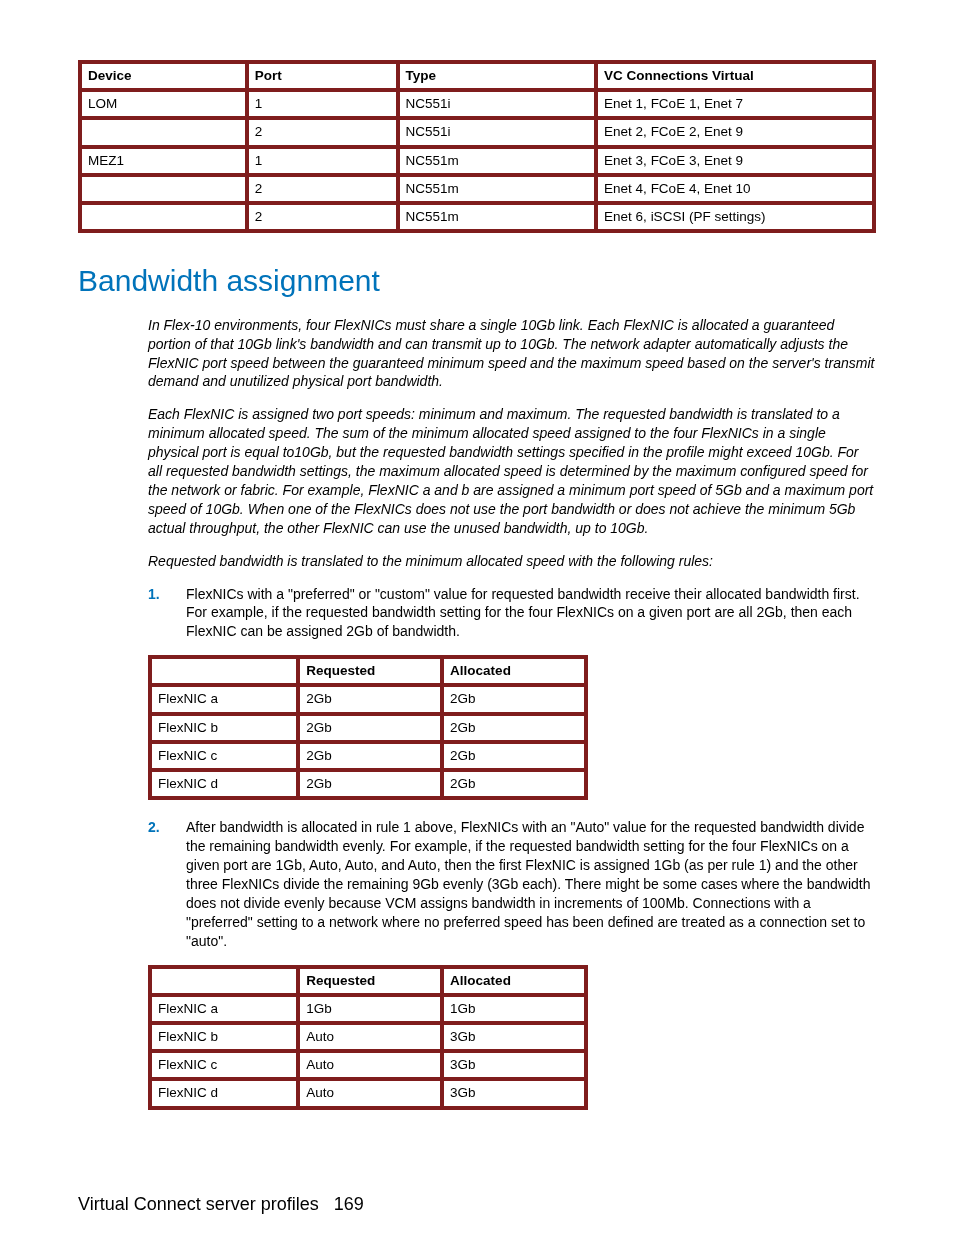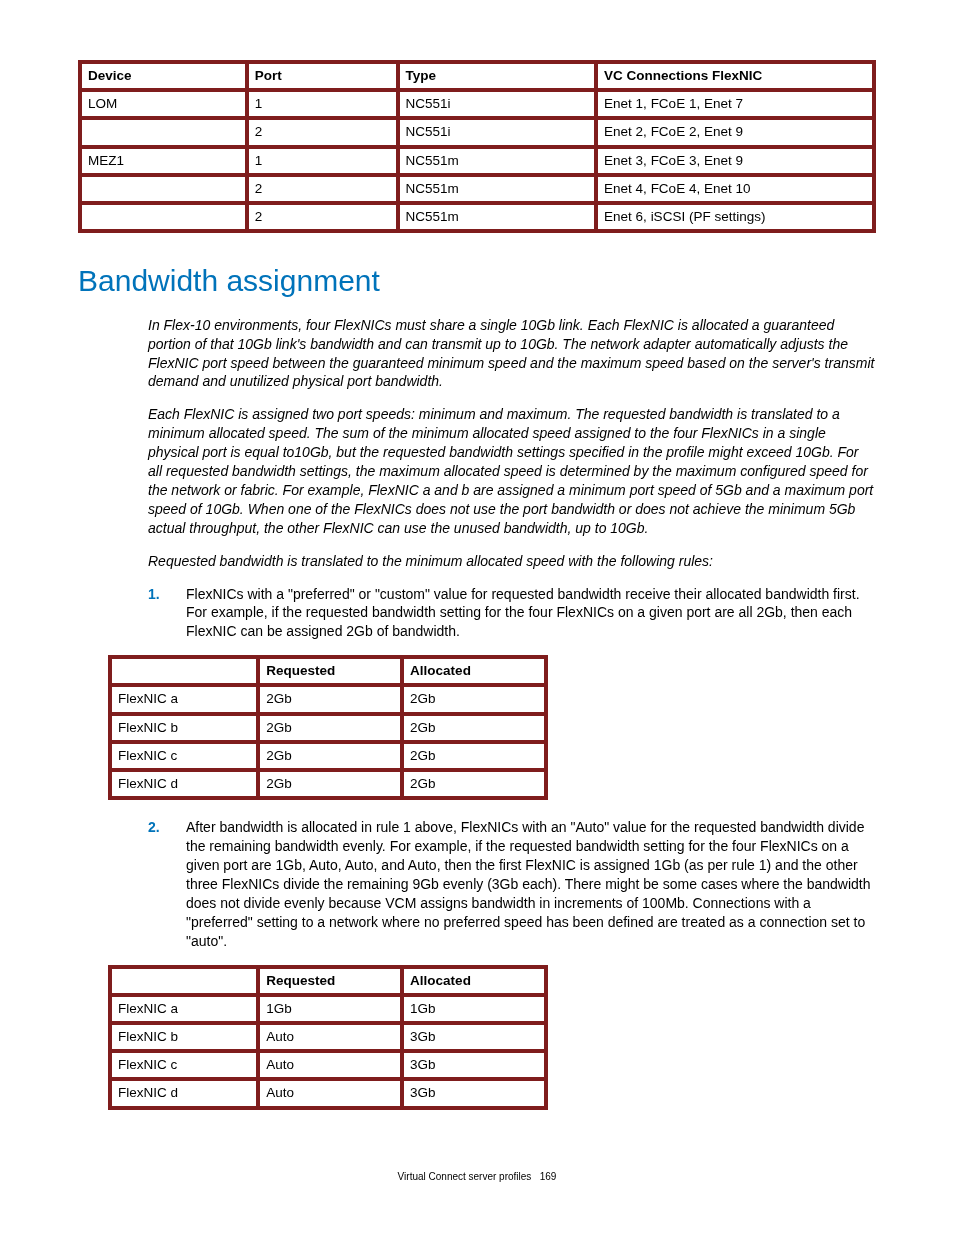--- a/index.html
+++ b/index.html
@@ -14,21 +14,21 @@
     }
     table {
       border-collapse: collapse;
       margin-bottom: 18px;
     }
     table.full {
       width: 100%;
     }
     table.narrow {
       width: 440px;
-      margin-left: 30px;
+      margin-left: 70px;
     }
     th, td {
       border: 4px solid #7f1d1d;
       padding: 3px 6px;
       text-align: left;
       vertical-align: top;
       font-size: 13.5px;
     }
     th {
       font-weight: bold;
@@ -57,35 +57,35 @@
       color: #0073ba;
       font-weight: bold;
       width: 38px;
       flex-shrink: 0;
     }
     .list-text {
       flex: 1;
     }
     .footer {
       position: relative;
-      margin-top: 60px;
-      text-align: center;
-      font-size: 10px;
+      margin-top: 82px;
+      text-align: left;
+      font-size: 18px;
     }
   </style>
 </head>
 <body>
 
 <table class="full">
   <tbody>
       <tr>
     <th style="width:21%">Device</th>
     <th style="width:19%">Port</th>
     <th style="width:25%">Type</th>
-    <th style="width:35%">VC Connections FlexNIC</th>
+    <th style="width:35%">VC Connections Virtual</th>
   </tr>
   <tr>
         <td>LOM</td>
         <td>1</td>
         <td>NC551i</td>
         <td>Enet 1, FCoE 1, Enet 7</td>
       </tr>
   <tr>
         <td></td>
         <td>2</td>

